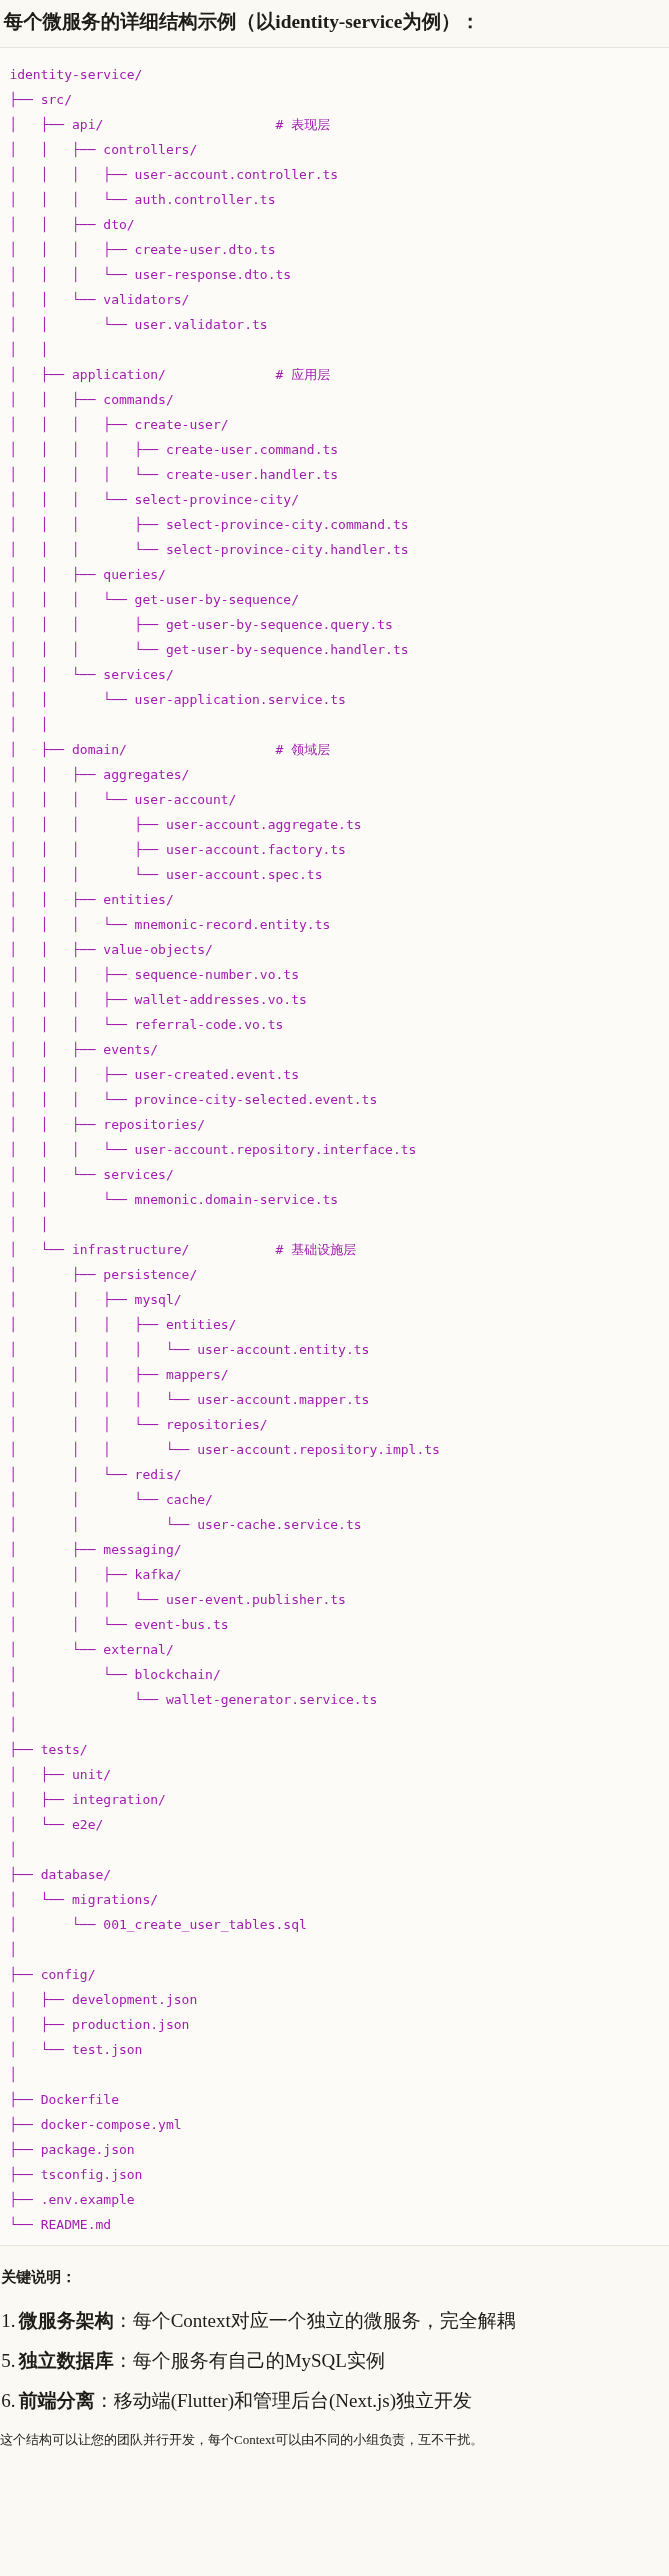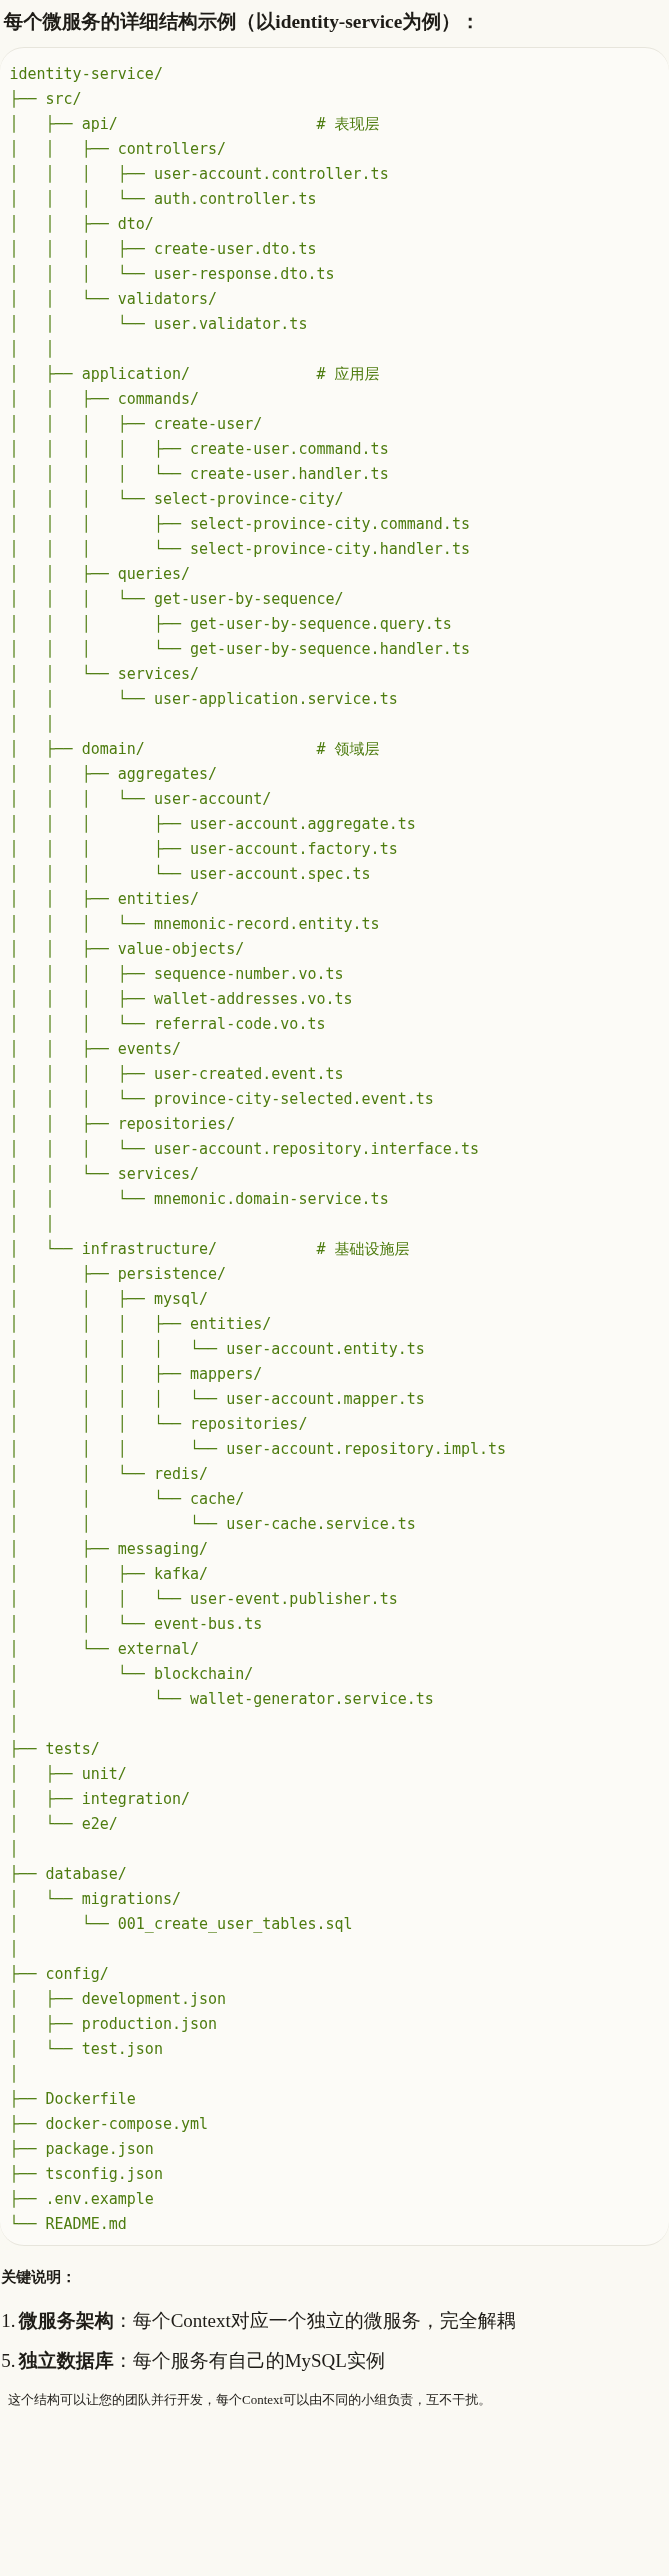--- a/index.html
+++ b/index.html
@@ -20,26 +20,25 @@
     line-height: 26px;
     margin: 8.8px 6.3px 0 3.8px;
   }
   pre.code-block {
     margin: 12.5px 0 0 0;
     padding: 13.8px 9.4px 7.5px 9.4px;
     background: #FCFBF7;
     border-top: 0.6px solid #E7E5DC;
     border-bottom: 0.6px solid #E7E5DC;
     font-family: "DejaVu Sans Mono", monospace;
-    font-size: 15px;
+    font-size: 13px;
     line-height: 25px;
-    color: #4d7c0f;
+    color: #a21caf;
     white-space: pre;
     overflow: hidden;
-    border-radius: 24px;
   }
   .notes-heading {
     font-size: 15px;
     font-weight: 700;
     line-height: 25px;
     margin: 19px 2.5px 0 1.3px;
   }
   .notes-list {
     margin: 0;
     padding: 0;
@@ -52,21 +51,20 @@
   .note-number {
     margin-right: 3.1px;
   }
   .note-label {
     font-weight: 700;
   }
   .closing-paragraph {
     font-size: 13px;
     line-height: 17.5px;
     margin: 21px 0 6.3px 0;
-    padding-left: 8px;
   }
 </style>
 </head>
 <body>
 
 <h1 class="page-title">每个微服务的详细结构示例（以identity-service为例）：</h1>
 
 <pre class="code-block"><code>identity-service/
 ├── src/
 │   ├── api/                      # 表现层
@@ -158,16 +156,17 @@
 <h2 class="notes-heading">关键说明：</h2>
 
 <div class="notes-list">
   <div class="note-item"><span class="note-number">1.</span><strong class="note-label">微服务架构</strong><span class="note-separator">：</span><span class="note-desc">每个Context对应一个独立的微服务，完全解耦</span></div>
 
 
 
 
   <div class="note-item"><span class="note-number">5.</span><strong class="note-label">独立数据库</strong><span class="note-separator">：</span><span class="note-desc">每个服务有自己的MySQL实例</span></div>
 
+  <div class="note-item"><span class="note-number">6.</span><strong class="note-label">前端分离</strong><span class="note-separator">：</span><span class="note-desc">移动端(Flutter)和管理后台(Next.js)独立开发</span></div>
 </div>
 
 <p class="closing-paragraph">这个结构可以让您的团队并行开发，每个Context可以由不同的小组负责，互不干扰。</p>
 
 
 </body></html>

